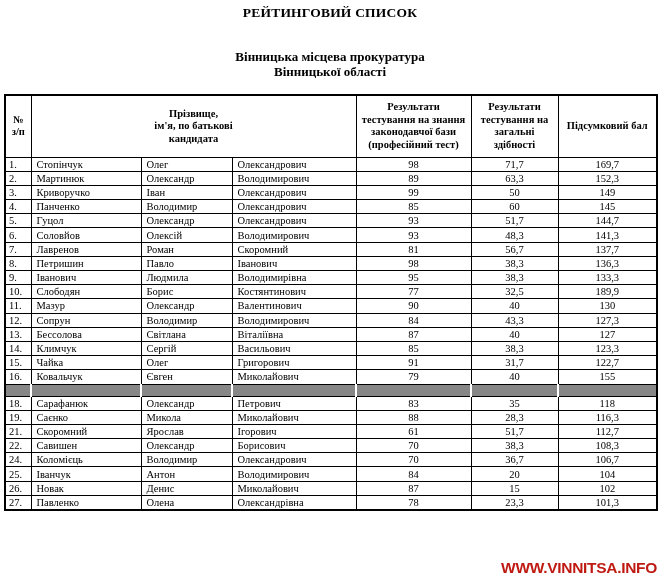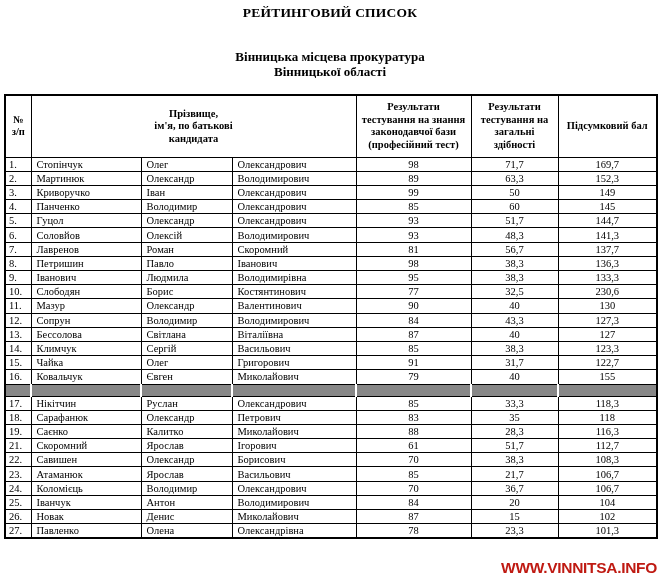--- a/index.html
+++ b/index.html
@@ -203,21 +203,21 @@
     <td class="c-score">38,3</td>
     <td class="c-score">133,3</td>
   </tr>
         <tr>
     <td class="c-num">10.</td>
     <td class="c-text">Слободян</td>
     <td class="c-text">Борис</td>
     <td class="c-text">Костянтинович</td>
     <td class="c-score">77</td>
     <td class="c-score">32,5</td>
-    <td class="c-score">230,6</td>
+    <td class="c-score">189,9</td>
   </tr>
         <tr>
     <td class="c-num">11.</td>
     <td class="c-text">Мазур</td>
     <td class="c-text">Олександр</td>
     <td class="c-text">Валентинович</td>
     <td class="c-score">90</td>
     <td class="c-score">40</td>
     <td class="c-score">130</td>
   </tr>
@@ -269,41 +269,32 @@
         <tr class="sep-row">
     <td></td>
     <td></td>
     <td></td>
     <td></td>
     <td></td>
     <td></td>
     <td></td>
   </tr>
         <tr>
-    <td class="c-num">17.</td>
-    <td class="c-text">Нікітчин</td>
-    <td class="c-text">Руслан</td>
-    <td class="c-text">Олександрович</td>
-    <td class="c-score">85</td>
-    <td class="c-score">33,3</td>
-    <td class="c-score">118,3</td>
-  </tr>
-        <tr>
     <td class="c-num">18.</td>
     <td class="c-text">Сарафанюк</td>
     <td class="c-text">Олександр</td>
     <td class="c-text">Петрович</td>
     <td class="c-score">83</td>
     <td class="c-score">35</td>
     <td class="c-score">118</td>
   </tr>
         <tr>
     <td class="c-num">19.</td>
     <td class="c-text">Саєнко</td>
-    <td class="c-text">Калитко</td>
+    <td class="c-text">Микола</td>
     <td class="c-text">Миколайович</td>
     <td class="c-score">88</td>
     <td class="c-score">28,3</td>
     <td class="c-score">116,3</td>
   </tr>
         <tr>
     <td class="c-num">21.</td>
     <td class="c-text">Скоромний</td>
     <td class="c-text">Ярослав</td>
     <td class="c-text">Ігорович</td>
@@ -314,29 +305,20 @@
         <tr>
     <td class="c-num">22.</td>
     <td class="c-text">Савишен</td>
     <td class="c-text">Олександр</td>
     <td class="c-text">Борисович</td>
     <td class="c-score">70</td>
     <td class="c-score">38,3</td>
     <td class="c-score">108,3</td>
   </tr>
         <tr>
-    <td class="c-num">23.</td>
-    <td class="c-text">Атаманюк</td>
-    <td class="c-text">Ярослав</td>
-    <td class="c-text">Васильович</td>
-    <td class="c-score">85</td>
-    <td class="c-score">21,7</td>
-    <td class="c-score">106,7</td>
-  </tr>
-        <tr>
     <td class="c-num">24.</td>
     <td class="c-text">Коломієць</td>
     <td class="c-text">Володимир</td>
     <td class="c-text">Олександрович</td>
     <td class="c-score">70</td>
     <td class="c-score">36,7</td>
     <td class="c-score">106,7</td>
   </tr>
         <tr>
     <td class="c-num">25.</td>

